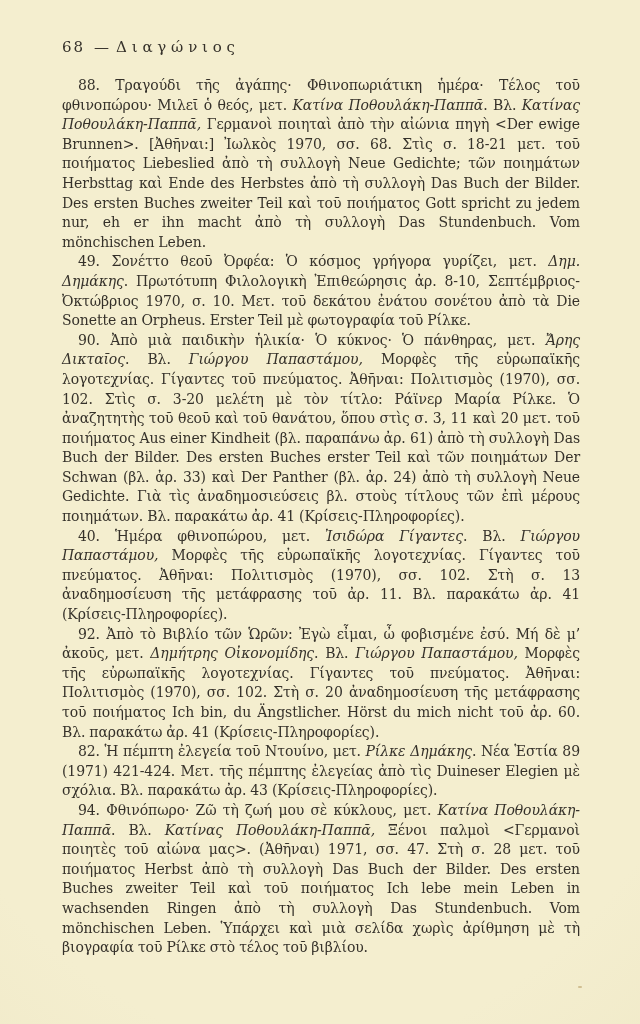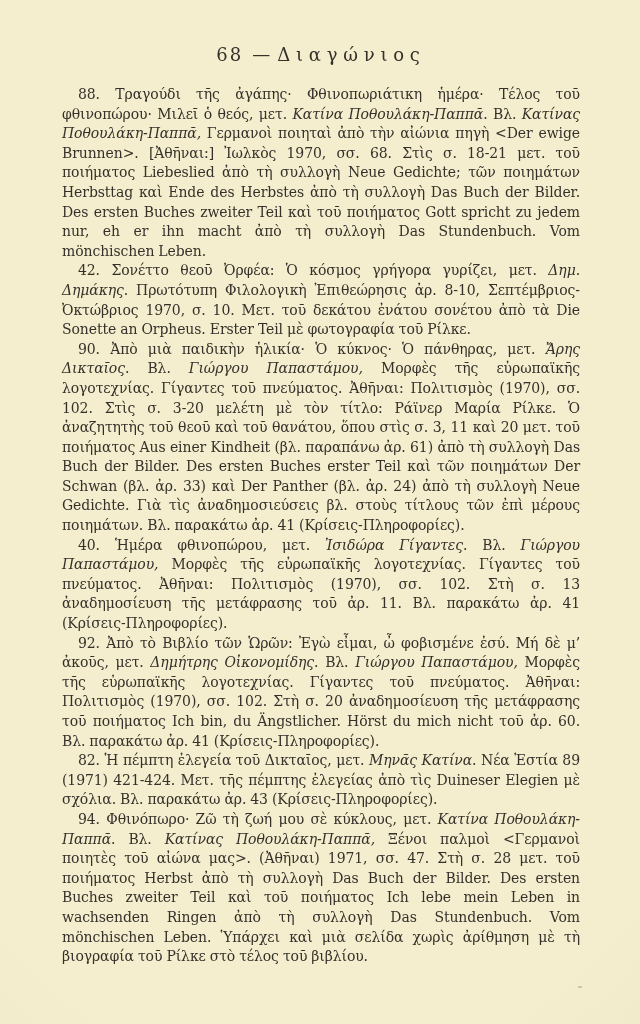--- a/index.html
+++ b/index.html
@@ -19,24 +19,23 @@
     color: var(--ink, #35312a);
     position: relative;
   }
   .page {
     position: absolute;
     left: 62px;
     top: 28px;
     width: 518px;
   }
   .running-head {
-    font-size: 18px;
-    margin: 16px 0 20px 0;
+    font-size: 15px;
+    margin: 10px 0 20px 0;
     white-space: nowrap;
-    text-align: center;
   }
   .running-head .pgnum { letter-spacing: 2px; }
   .running-head .sep { margin: 0 7px 0 9px; }
   .running-head .journal { letter-spacing: 0.32em; }
   .entries p.entry {
     margin: 0;
     font-size: 14px;
     line-height: 19.6px;
     letter-spacing: -0.1px;
     text-align: justify;
@@ -58,21 +57,21 @@
 </style>
 </head>
 <body style="--paper: #f4eecf; --paper-edge: #eae2bd; --ink: #35312a;">
 
 <div class="page">
   <div class="running-head">
     <span class="pgnum">68</span><span class="sep">—</span><span class="journal">Διαγώνιος</span>
   </div>
   <div class="entries">
       <p class="entry"><span>88.</span> <span>Τραγούδι τῆς ἀγάπης· Φθινοπωριάτικη ἡμέρα· Τέλος τοῦ φθινοπώρου· Μιλεῖ ὁ θεός, μετ. </span><em>Κατίνα Ποθουλάκη-Παππᾶ</em><span>. Βλ. </span><em>Κατίνας Ποθουλάκη-Παππᾶ,</em><span> Γερμανοὶ ποιηταὶ ἀπὸ τὴν αἰώνια πηγὴ &lt;Der ewige Brunnen&gt;. [Ἀθῆναι:] Ἰωλκὸς 1970, σσ. 68. Στὶς σ. 18-21 μετ. τοῦ ποιήματος Liebeslied ἀπὸ τὴ συλλογὴ Neue Gedichte; τῶν ποιημάτων Herbsttag καὶ Ende des Herbstes ἀπὸ τὴ συλλογὴ Das Buch der Bilder. Des ersten Buches zweiter Teil καὶ τοῦ ποιήματος Gott spricht zu jedem nur, eh er ihn macht ἀπὸ τὴ συλλογὴ Das Stundenbuch. Vom mönchischen Leben.</span></p>
-      <p class="entry"><span>42.</span> <span>Σονέττο θεοῦ Ὀρφέα: Ὁ κόσμος γρήγορα γυρίζει, μετ. </span><em>Δημ. Δημάκης</em><span>. Πρωτότυπη Φιλολογικὴ Ἐπιθεώρησις ἀρ. 8-10, Σεπτέμβριος-Ὀκτώβριος 1970, σ. 10. Μετ. τοῦ δεκάτου ἐνάτου σονέτου ἀπὸ τὰ Die Sonette an Orpheus. Erster Teil μὲ φωτογραφία τοῦ Ρίλκε.</span></p>
+      <p class="entry"><span>49.</span> <span>Σονέττο θεοῦ Ὀρφέα: Ὁ κόσμος γρήγορα γυρίζει, μετ. </span><em>Δημ. Δημάκης</em><span>. Πρωτότυπη Φιλολογικὴ Ἐπιθεώρησις ἀρ. 8-10, Σεπτέμβριος-Ὀκτώβριος 1970, σ. 10. Μετ. τοῦ δεκάτου ἐνάτου σονέτου ἀπὸ τὰ Die Sonette an Orpheus. Erster Teil μὲ φωτογραφία τοῦ Ρίλκε.</span></p>
       <p class="entry"><span>90.</span> <span>Ἀπὸ μιὰ παιδικὴν ἡλικία· Ὁ κύκνος· Ὁ πάνθηρας, μετ. </span><em>Ἄρης Δικταῖος</em><span>. Βλ. </span><em>Γιώργου Παπαστάμου,</em><span> Μορφὲς τῆς εὐρωπαϊκῆς λογοτεχνίας. Γίγαντες τοῦ πνεύματος. Ἀθῆναι: Πολιτισμὸς (1970), σσ. 102. Στὶς σ. 3-20 μελέτη μὲ τὸν τίτλο: Ράϊνερ Μαρία Ρίλκε. Ὁ ἀναζητητὴς τοῦ θεοῦ καὶ τοῦ θανάτου, ὅπου στὶς σ. 3, 11 καὶ 20 μετ. τοῦ ποιήματος Aus einer Kindheit (βλ. παραπάνω ἀρ. 61) ἀπὸ τὴ συλλογὴ Das Buch der Bilder. Des ersten Buches erster Teil καὶ τῶν ποιημάτων Der Schwan (βλ. ἀρ. 33) καὶ Der Panther (βλ. ἀρ. 24) ἀπὸ τὴ συλλογὴ Neue Gedichte. Γιὰ τὶς ἀναδημοσιεύσεις βλ. στοὺς τίτλους τῶν ἐπὶ μέρους ποιημάτων. Βλ. παρακάτω ἀρ. 41 (Κρίσεις-Πληροφορίες).</span></p>
       <p class="entry"><span>40.</span> <span>Ἡμέρα φθινοπώρου, μετ. </span><em>Ἰσιδώρα Γίγαντες</em><span>. Βλ. </span><em>Γιώργου Παπαστάμου,</em><span> Μορφὲς τῆς εὐρωπαϊκῆς λογοτεχνίας. Γίγαντες τοῦ πνεύματος. Ἀθῆναι: Πολιτισμὸς (1970), σσ. 102. Στὴ σ. 13 ἀναδημοσίευση τῆς μετάφρασης τοῦ ἀρ. 11. Βλ. παρακάτω ἀρ. 41 (Κρίσεις-Πληροφορίες).</span></p>
       <p class="entry"><span>92.</span> <span>Ἀπὸ τὸ Βιβλίο τῶν Ὡρῶν: Ἐγὼ εἶμαι, ὦ φοβισμένε ἐσύ. Μή δὲ μ’ ἀκοῦς, μετ. </span><em>Δημήτρης Οἰκονομίδης</em><span>. Βλ. </span><em>Γιώργου Παπαστάμου,</em><span> Μορφὲς τῆς εὐρωπαϊκῆς λογοτεχνίας. Γίγαντες τοῦ πνεύματος. Ἀθῆναι: Πολιτισμὸς (1970), σσ. 102. Στὴ σ. 20 ἀναδημοσίευση τῆς μετάφρασης τοῦ ποιήματος Ich bin, du Ängstlicher. Hörst du mich nicht τοῦ ἀρ. 60. Βλ. παρακάτω ἀρ. 41 (Κρίσεις-Πληροφορίες).</span></p>
-      <p class="entry"><span>82.</span> <span>Ἡ πέμπτη ἐλεγεία τοῦ Δικταῖος, μετ. </span><em>Μηνᾶς Κατίνα</em><span>. Νέα Ἑστία 89 (1971) 421-424. Μετ. τῆς πέμπτης ἐλεγείας ἀπὸ τὶς Duineser Elegien μὲ σχόλια. Βλ. παρακάτω ἀρ. 43 (Κρίσεις-Πληροφορίες).</span></p>
+      <p class="entry"><span>82.</span> <span>Ἡ πέμπτη ἐλεγεία τοῦ Ντουίνο, μετ. </span><em>Ρίλκε Δημάκης</em><span>. Νέα Ἑστία 89 (1971) 421-424. Μετ. τῆς πέμπτης ἐλεγείας ἀπὸ τὶς Duineser Elegien μὲ σχόλια. Βλ. παρακάτω ἀρ. 43 (Κρίσεις-Πληροφορίες).</span></p>
       <p class="entry"><span>94.</span> <span>Φθινόπωρο· Ζῶ τὴ ζωή μου σὲ κύκλους, μετ. </span><em>Κατίνα Ποθουλάκη-Παππᾶ</em><span>. Βλ. </span><em>Κατίνας Ποθουλάκη-Παππᾶ,</em><span> Ξένοι παλμοὶ &lt;Γερμανοὶ ποιητὲς τοῦ αἰώνα μας&gt;. (Ἀθῆναι) 1971, σσ. 47. Στὴ σ. 28 μετ. τοῦ ποιήματος Herbst ἀπὸ τὴ συλλογὴ Das Buch der Bilder. Des ersten Buches zweiter Teil καὶ τοῦ ποιήματος Ich lebe mein Leben in wachsenden Ringen ἀπὸ τὴ συλλογὴ Das Stundenbuch. Vom mönchischen Leben. Ὑπάρχει καὶ μιὰ σελίδα χωρὶς ἀρίθμηση μὲ τὴ βιογραφία τοῦ Ρίλκε στὸ τέλος τοῦ βιβλίου.</span></p>
     </div>
 </div>
 <div class="speck"></div>
 
 </body></html>

